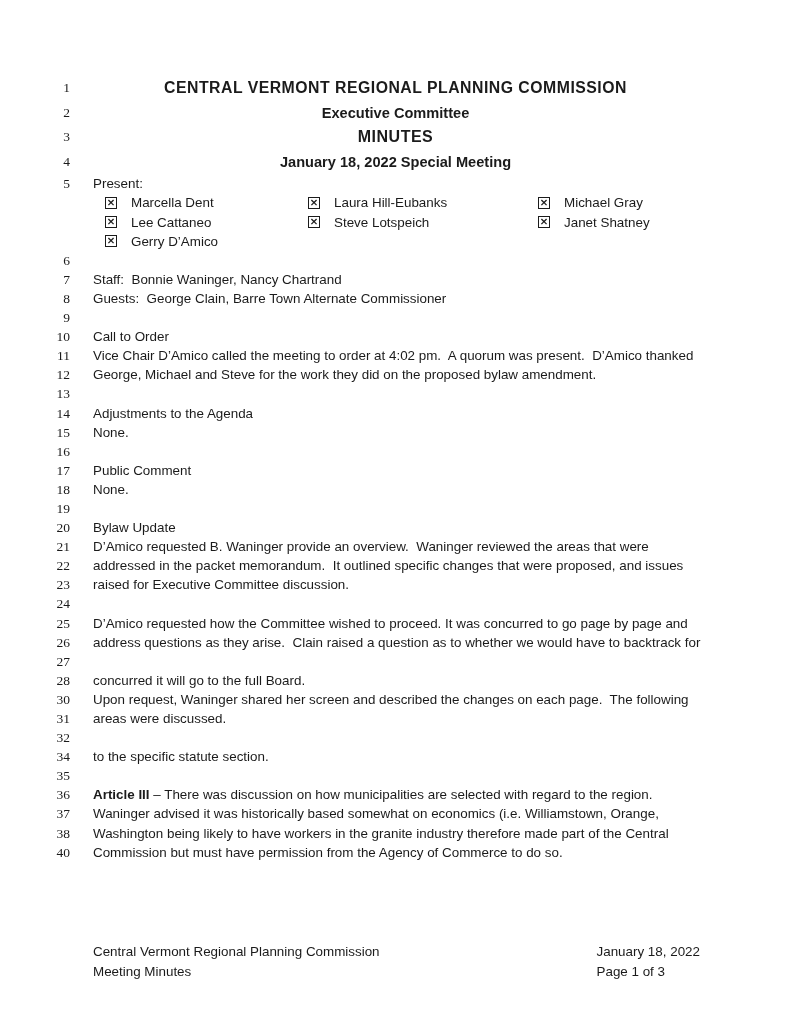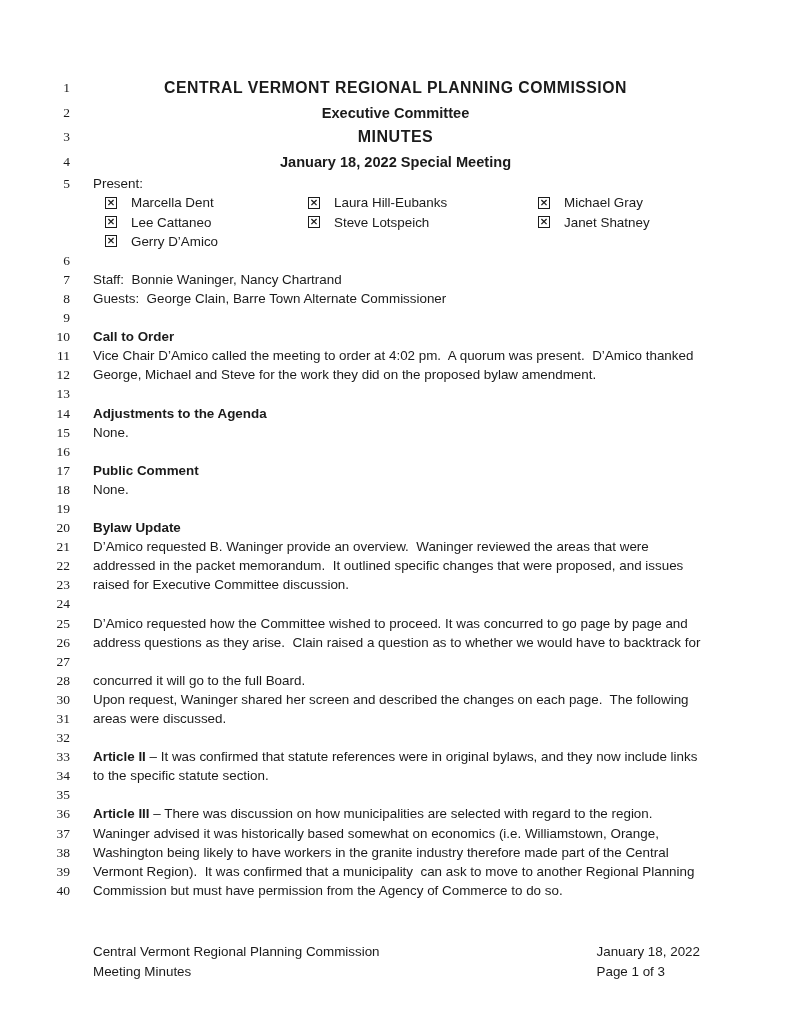--- a/index.html
+++ b/index.html
@@ -42,21 +42,21 @@
   .row.title-caps .content, .row.title-sub .content, .row.title-minutes .content {
     position: absolute;
     left: 0; right: 0;
     margin-left: 0;
     text-align: center;
     font-weight: bold;
   }
   .row.title-caps .content   { font-size: 15.8px; letter-spacing: 0.5px; }
   .row.title-sub .content    { font-size: 14.6px; }
   .row.title-minutes .content{ font-size: 16px; letter-spacing: 0.5px; }
-  .row.heading .content { font-weight: bold; }
+  .row.heading .content { font-weight: normal; }
   .row .content b { font-weight: bold; }
   
   .row.attendees .content { display: flex; margin-left: 23px; }
   .att-col { display: flex; align-items: center; box-sizing: border-box; }
   .att-col.col0 { width: 215px; padding-left: 12px; }
   .att-col.col1 { width: 230px; }
   .att-col.col2 { flex: 1; }
   .checkbox {
     display: inline-block;
     width: 10px; height: 10px;
@@ -214,46 +214,38 @@
       </div>
       <div class="row body">
         <span class="num">31</span>
         <span class="content"><span>areas were discussed.</span></span>
       </div>
       <div class="row blank">
         <span class="num">32</span>
         <span class="content"></span>
       </div>
       <div class="row body">
-        <span class="num">33</span>
-        <span class="content"><b>Article II </b><span>– It was confirmed that statute references were in original bylaws, and they now include links</span></span>
-      </div>
-      <div class="row body">
         <span class="num">34</span>
         <span class="content"><span>to the specific statute section.</span></span>
       </div>
       <div class="row blank">
         <span class="num">35</span>
         <span class="content"></span>
       </div>
       <div class="row body">
         <span class="num">36</span>
         <span class="content"><b>Article III </b><span>– There was discussion on how municipalities are selected with regard to the region.</span></span>
       </div>
       <div class="row body">
         <span class="num">37</span>
         <span class="content"><span>Waninger advised it was historically based somewhat on economics (i.e. Williamstown, Orange,</span></span>
       </div>
       <div class="row body">
         <span class="num">38</span>
         <span class="content"><span>Washington being likely to have workers in the granite industry therefore made part of the Central</span></span>
-      </div>
-      <div class="row body">
-        <span class="num">39</span>
-        <span class="content"><span>Vermont Region).  It was confirmed that a municipality  can ask to move to another Regional Planning</span></span>
       </div>
       <div class="row body">
         <span class="num">40</span>
         <span class="content"><span>Commission but must have permission from the Agency of Commerce to do so.</span></span>
       </div>
     </div>
 
   <div class="footer">
     <div class="f-left">
       <div>Central Vermont Regional Planning Commission</div>

